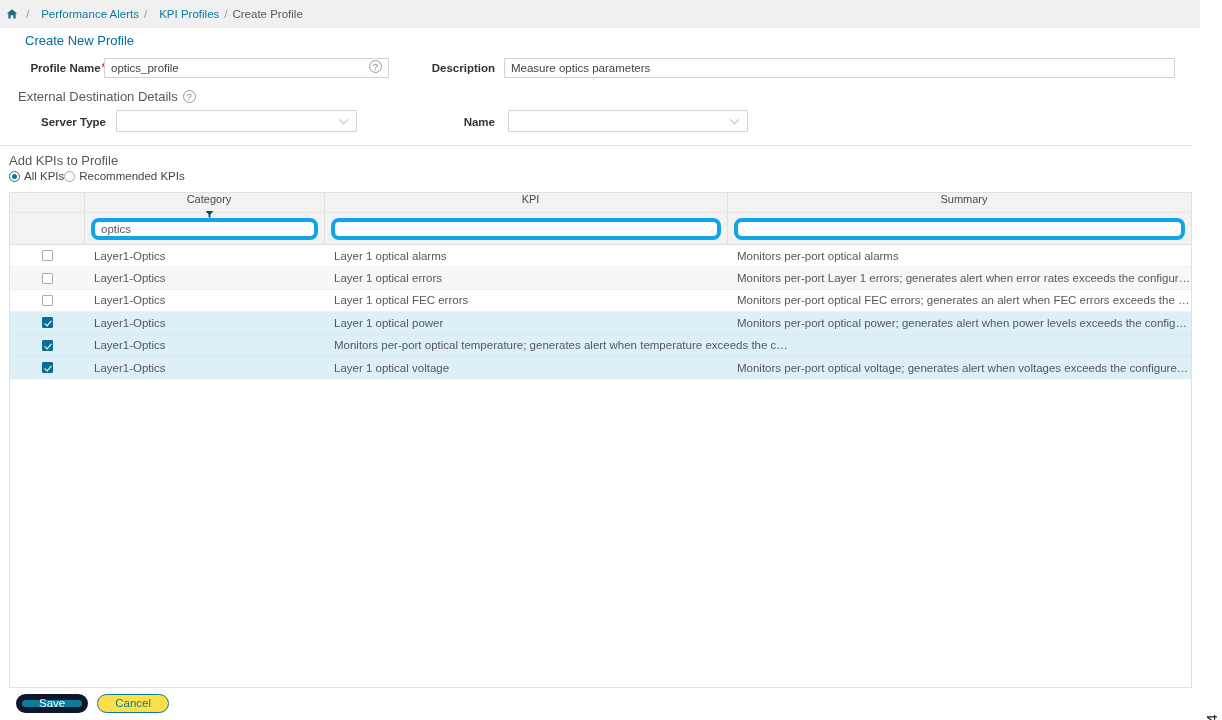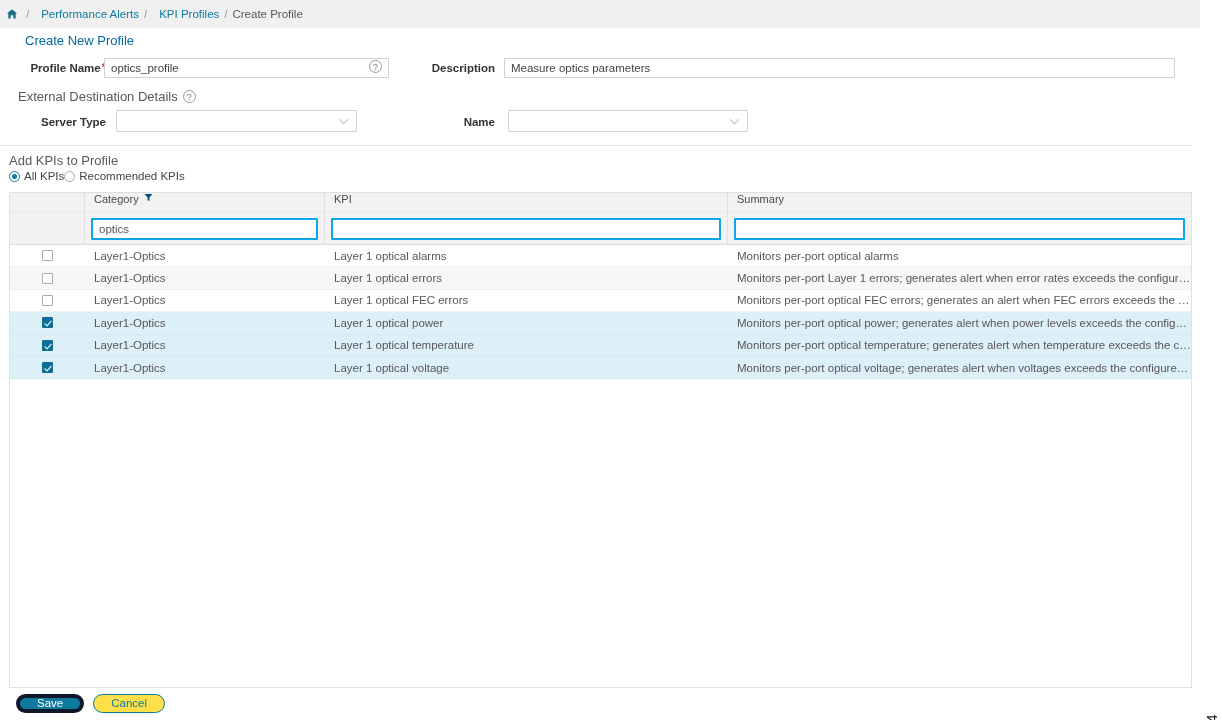--- a/index.html
+++ b/index.html
@@ -90,35 +90,36 @@
   .table-wrap {
     position: absolute; left: 9px; top: 192px;
     width: 1183px; height: 496px;
     border: 1px solid #e0e0e0; background: #fff;
   }
   .thead {
     display: flex; height: 20px; background: #f2f2f2;
     border-bottom: 1px solid #e8e8e8;
   }
   .th {
-    font-size: 11px; color: #4a4a4a; display: flex; align-items: flex-start;
+    font-size: 11px; color: #4a4a4a; display: flex; align-items: center;
     padding-left: 9px; gap: 5px;
     border-right: 1px solid #e0e0e0;
+    flex-direction: column;
   }
   .th:last-child { border-right: none; }
   .funnel { display: inline-flex; align-items: center; }
   .filter-row {
     display: flex; height: 32px; background: #f2f2f2;
     border-bottom: 1px solid #dedede; align-items: center;
   }
   .fcell { padding: 0 6px; display: flex; align-items: center; border-right: 1px solid #e0e0e0; height: 100%;}
   .fcell:last-child { border-right: none; }
   .filter-input {
     width: 100%; height: 22px; background: #fff;
-    border: 2px solid #0ea5e9; border-radius: 1px;
+    border: 4px solid #0ea5e9; border-radius: 8px;
     font-family: "Liberation Sans", sans-serif; font-size: 11.5px;
     color: #55595c; padding: 0 6px; outline: none;
   }
   .tbody { }
   .trow { display: flex; height: 22.4px; align-items: center; border-bottom: 1px solid #f0f0f0; }
   .trow.odd { background: #f7f7f7; }
   .trow.even { background: #ffffff; }
   .trow.sel { background: #ddeff7; border-bottom: 1px solid #d3e9f3; }
   .td {
     font-size: 11.5px; color: #58585b; padding-left: 9px;
@@ -137,21 +138,21 @@
   }
 
   
   .btn-row { position: absolute; left: 16px; top: 694px; display: flex; gap: 9px; }
   .btn {
     font-family: "Liberation Sans", sans-serif; font-size: 11.5px;
     border-radius: 11px; height: 19px; padding: 0 17px;
     display: inline-flex; align-items: center; justify-content: center;
     cursor: pointer; line-height: 1;
   }
-  .btn-primary { background: #0d7a9e; color: #ffffff; border: 4px solid #0f172a; }
+  .btn-primary { background: #0d7a9e; color: #ffffff; border: 6px solid #0f172a; }
   .btn-secondary { background: #fde047; color: #0d7a9e; border: 1px solid #0d7a9e; }
 
   
   .fig-id {
     position: absolute; right: 2px; bottom: 6px;
     transform: rotate(-90deg); transform-origin: right bottom;
     font-size: 15px; color: #1a1a1a; letter-spacing: 0.5px;
     font-family: "Liberation Sans", sans-serif;
     white-space: nowrap;
   }
@@ -286,21 +287,20 @@
           </div>
           <div class="td" style="width: 240px;">Layer1-Optics</div>
           <div class="td" style="width: 403px;">Layer 1 optical power</div>
           <div class="td" style="width: 463px;">Monitors per-port optical power; generates alert when power levels exceeds the configured threshold</div>
         </div>
         <div class="trow sel">
           <div class="td td-check" style="width: 75px;">
             <span class="cb on"></span>
           </div>
           <div class="td" style="width: 240px;">Layer1-Optics</div>
-          <div class="td" style="width: 403px;">Layer 1 optical temperature</div>
           <div class="td" style="width: 463px;">Monitors per-port optical temperature; generates alert when temperature exceeds the configured th...</div>
         </div>
         <div class="trow sel">
           <div class="td td-check" style="width: 75px;">
             <span class="cb on"></span>
           </div>
           <div class="td" style="width: 240px;">Layer1-Optics</div>
           <div class="td" style="width: 403px;">Layer 1 optical voltage</div>
           <div class="td" style="width: 463px;">Monitors per-port optical voltage; generates alert when voltages exceeds the configured threshold</div>
         </div>

